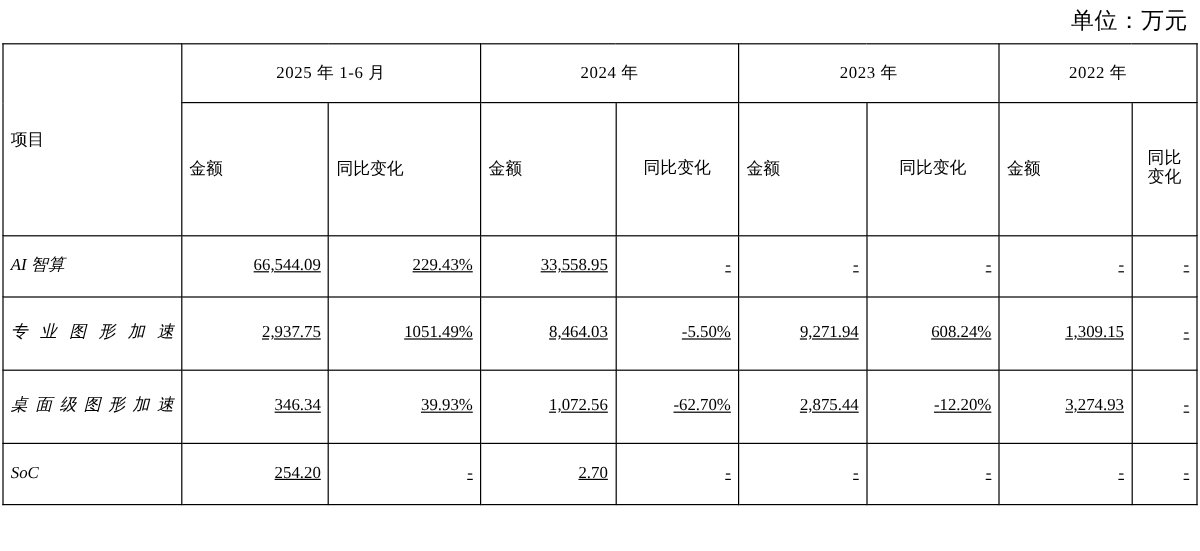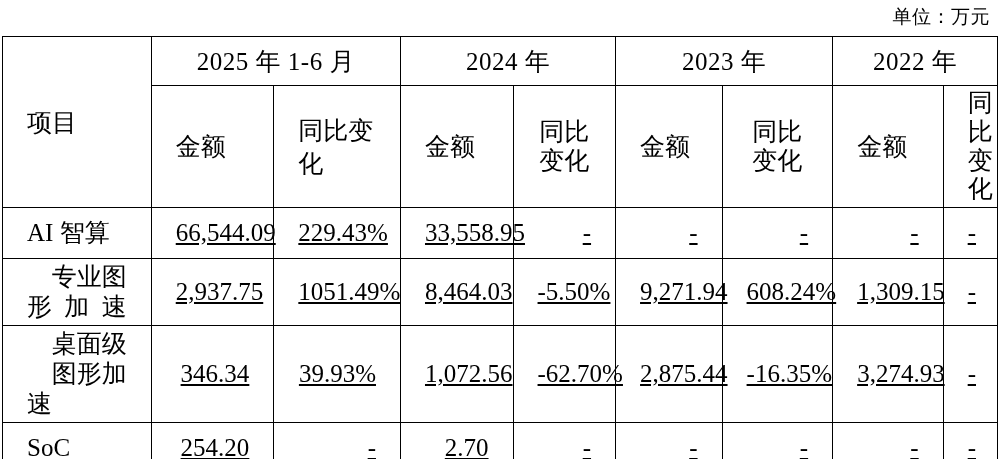--- a/index.html
+++ b/index.html
@@ -28,22 +28,22 @@
   }
   table.data-table {
     border-collapse: collapse;
     width: 996px;
     margin-left: 2px;
     table-layout: fixed;
   }
   table.data-table td, table.data-table th {
     border: 1.5px solid #000000;
     font-weight: normal;
-    font-size: 25px;
-    padding: 3px 24px;
+    font-size: 14px;
+    padding: 3px 6px;
     vertical-align: middle;
   }
   
   .hdr {
     text-align: center;
     font-weight: bold;
     font-size: 20px;
     letter-spacing: 0.5px;
   }
   .hdr-sub {
@@ -66,20 +66,21 @@
     padding-right: 2px;
   }
   
   .label-cell {
     text-align: right;
     font-size: 20px;
     line-height: 1.2;
     text-align-last: justify;
     padding-left: 6px;
     padding-right: 6px;
+    font-style: italic;
   }
   .label-cell.nojust {
     text-align-last: left;
   }
   .num-cell {
     text-align: right;
     font-size: 20px;
     padding-right: 8px;
     white-space: nowrap;
     text-decoration: underline;
@@ -151,21 +152,21 @@
         <td class="num-cell">-</td>
       </tr>
 
       <tr class="row-tall">
         <td class="label-cell">桌面级图形加速</td>
         <td class="num-cell">346.34</td>
         <td class="num-cell">39.93%</td>
         <td class="num-cell">1,072.56</td>
         <td class="num-cell">-62.70%</td>
         <td class="num-cell">2,875.44</td>
-        <td class="num-cell">-16.35%</td>
+        <td class="num-cell">-12.20%</td>
         <td class="num-cell">3,274.93</td>
         <td class="num-cell">-</td>
       </tr>
 
       <tr class="row-short">
         <td class="label-cell nojust">SoC</td>
         <td class="num-cell">254.20</td>
         <td class="num-cell">-</td>
         <td class="num-cell">2.70</td>
         <td class="num-cell">-</td>

